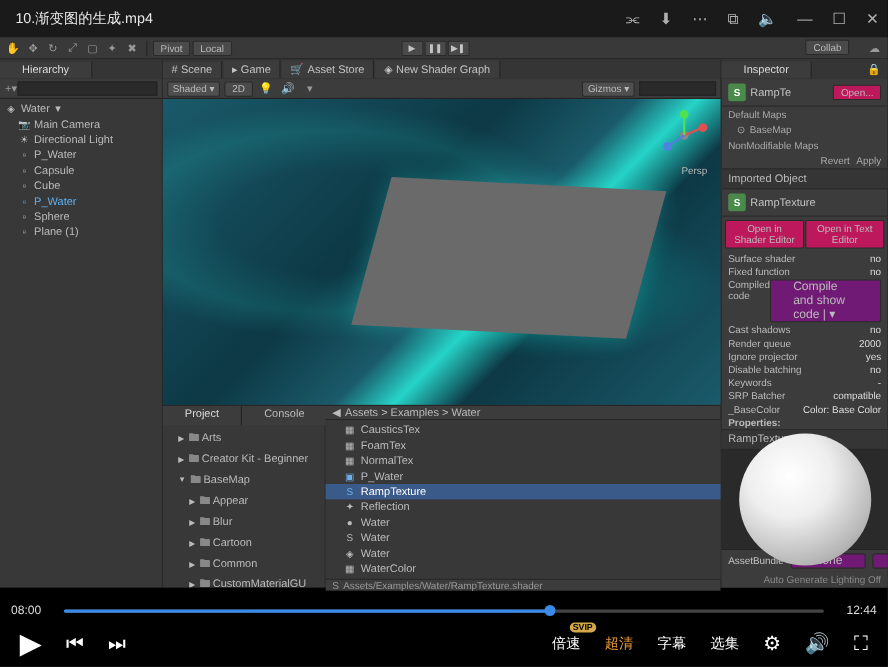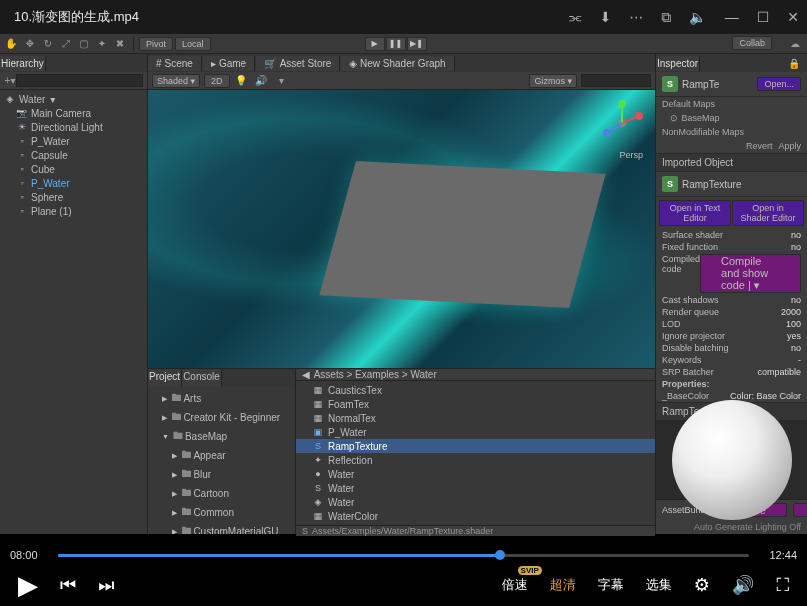--- a/index.html
+++ b/index.html
@@ -14,21 +14,21 @@
 .utool-ico{width:16px;height:16px;display:inline-flex;align-items:center;justify-content:center;color:#9a9a9a;font-size:10px}
 .utool-div{width:1px;height:14px;background:#232323;margin:0 3px}
 .utool-btn{background:#4a4a4a;padding:1px 6px;border:1px solid #2a2a2a;color:#bbb;font-size:9px;border-radius:2px}
 .utool-play{display:flex;gap:1px;margin:0 auto}
 .utool-play span{background:#4a4a4a;width:20px;height:14px;display:flex;align-items:center;justify-content:center;border:1px solid #2a2a2a;font-size:8px}
 .utool-right{margin-left:auto;display:flex;gap:15px;align-items:flex-start}
 
 .umain{flex:1;display:flex;min-height:0}
 .uleft{width:148px;display:flex;flex-direction:column;border-right:1px solid #232323}
 .panel-tabs{height:18px;background:#353535;display:flex;align-items:center}
-.panel-tab{padding:2px 1px;font-size:10px;color:#bbb;background:#3c3c3c;border-right:1px solid #232323}
+.panel-tab{padding:2px 20px;font-size:10px;color:#bbb;background:#3c3c3c;border-right:1px solid #232323}
 .panel-tab.active{background:#3c3c3c;color:#ddd}
 .panel-header{height:18px;background:#3c3c3c;display:flex;align-items:center;padding:0 4px;border-bottom:1px solid #232323}
 .dropdown-mini{background:#4f4f4f;border:1px solid #2a2a2a;padding:1px 4px;font-size:9px;color:#bbb;border-radius:2px}
 .hierarchy-body{flex:1;background:#383838;padding:2px 0}
 .hitem{padding:1px 4px 1px 16px;font-size:10px;color:#bbb;display:flex;align-items:center;gap:3px}
 .hitem.parent{padding-left:4px}
 .hitem.selected{color:#5fb0f0}
 .hico{width:12px;height:12px;display:inline-flex;align-items:center;justify-content:center;font-size:9px}
 
 .ucenter{flex:1;display:flex;flex-direction:column;min-width:0}
@@ -58,21 +58,21 @@
 .asset.selected{background:#3a5a8a;color:#fff}
 .asset-ico{width:12px;height:12px;display:inline-flex;align-items:center;justify-content:center;font-size:9px}
 .project-footer{height:16px;background:#3c3c3c;padding:0 6px;display:flex;align-items:center;font-size:9px;color:#999;border-top:1px solid #232323}
 
 .uright{width:152px;border-left:1px solid #232323;background:#3c3c3c;display:flex;flex-direction:column;font-size:10px}
 .insp-header{padding:4px 6px;display:flex;align-items:center;gap:4px;border-bottom:1px solid #2a2a2a}
 .shader-badge{width:16px;height:16px;background:#4a8a4a;border-radius:2px;display:flex;align-items:center;justify-content:center;color:#fff;font-weight:bold;font-size:9px}
 .insp-row{padding:2px 6px;display:flex;align-items:center;gap:4px;color:#aaa;font-size:9px}
 .insp-section{background:#353535;padding:3px 6px;font-size:10px;color:#bbb;border-top:1px solid #2a2a2a;border-bottom:1px solid #2a2a2a}
 .insp-btns{display:flex;gap:1px;padding:3px}
-.insp-btn{flex:1;background:#4c1d95;border:1px solid #2a2a2a;padding:2px 4px;font-size:9px;color:#bbb;text-align:center;border-radius:2px}
+.insp-btn{flex:1;background:#be185d;border:1px solid #2a2a2a;padding:2px 4px;font-size:9px;color:#bbb;text-align:center;border-radius:2px}
 .prop-row{display:flex;padding:1px 6px;font-size:9px;color:#bbb}
 .prop-label{flex:1}
 .prop-val{color:#ddd}
 .prop-dropdown{background:#701a75;border:1px solid #2a2a2a;padding:0 20px;font-size:11px;color:#bbb;border-radius:2px}
 .preview{flex:1;background:#2a2a2a;display:flex;align-items:center;justify-content:center;position:relative;min-height:0}
 .preview-sphere{width:120px;height:120px;border-radius:50%;background:radial-gradient(circle at 38% 32%,#fff 0%,#eee 35%,#bbb 70%,#888 100%)}
 .insp-footer{padding:3px 6px;background:#3c3c3c;display:flex;align-items:center;gap:6px;font-size:9px;border-top:1px solid #232323}
 .insp-footer-last{padding:2px 6px;text-align:right;font-size:9px;color:#888;background:#3c3c3c}
 
 .video-controls{height:60px;background:#000;position:absolute;bottom:0;left:0;right:0;display:flex;flex-direction:column}
@@ -343,22 +343,22 @@
       <div class="insp-row" style="justify-content:flex-end;gap:6px">
         <span>Revert</span>
         <span>Apply</span>
       </div>
       <div class="insp-section">Imported Object</div>
       <div class="insp-header">
         <span class="shader-badge">S</span>
         <span>RampTexture</span>
       </div>
       <div class="insp-btns">
+        <span class="insp-btn">Open in Shader Editor</span>
         <span class="insp-btn">Open in Text Editor</span>
-        <span class="insp-btn">Open in Shader Editor</span>
       </div>
       <div class="prop-row">
           <span class="prop-label">Surface shader</span>
           <span class="prop-val">no</span>
         </div>
       <div class="prop-row">
           <span class="prop-label">Fixed function</span>
           <span class="prop-val">no</span>
         </div>
       <div class="prop-row">
@@ -367,45 +367,41 @@
         </div>
       <div class="prop-row">
           <span class="prop-label">Cast shadows</span>
           <span class="prop-val">no</span>
         </div>
       <div class="prop-row">
           <span class="prop-label">Render queue</span>
           <span class="prop-val">2000</span>
         </div>
       <div class="prop-row">
-          <span class="prop-label">LOD</span>
-          <span class="prop-val">100</span>
-        </div>
-      <div class="prop-row">
           <span class="prop-label">Ignore projector</span>
           <span class="prop-val">yes</span>
         </div>
       <div class="prop-row">
           <span class="prop-label">Disable batching</span>
           <span class="prop-val">no</span>
         </div>
       <div class="prop-row">
           <span class="prop-label">Keywords</span>
           <span class="prop-val">-</span>
         </div>
       <div class="prop-row">
           <span class="prop-label">SRP Batcher</span>
           <span class="prop-val">compatible</span>
         </div>
+      <div class="prop-row">
+          <span class="prop-label">_BaseColor</span>
+          <span class="prop-val">Color: Base Color</span>
+        </div>
       <div class="prop-row" style="font-weight:bold">
           <span>Properties:</span>
-        </div>
-      <div class="prop-row">
-          <span class="prop-label">_BaseColor</span>
-          <span class="prop-val">Color: Base Color</span>
         </div>
       <div class="insp-section">RampTexture</div>
       <div class="preview">
         <div class="preview-sphere"></div>
       </div>
       <div class="insp-footer">
         <span>AssetBundle</span>
         <span class="prop-dropdown" style="flex:1">None</span>
         <span class="prop-dropdown">None</span>
       </div>

